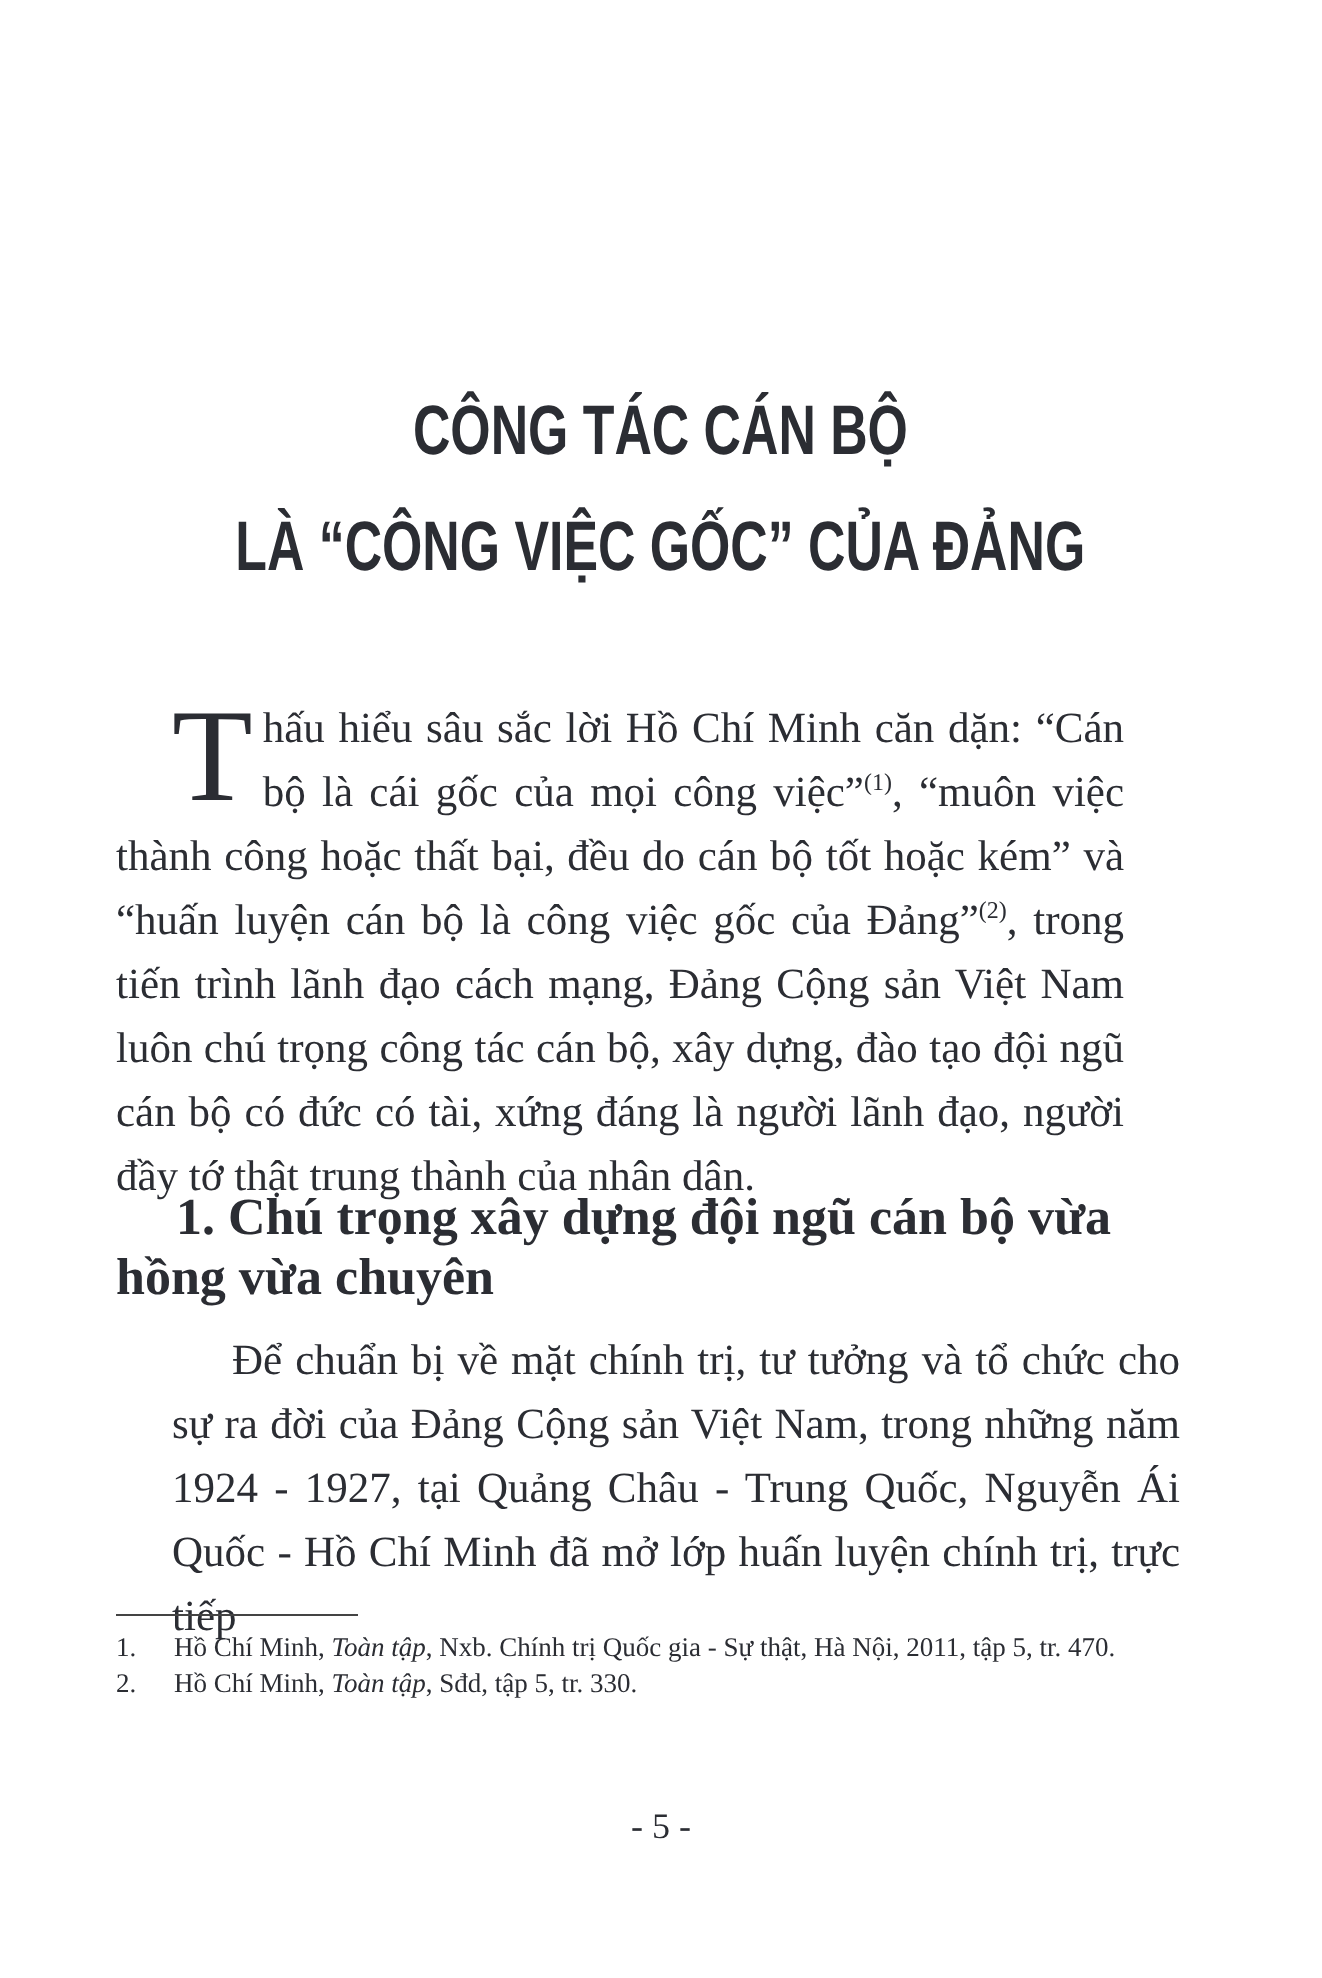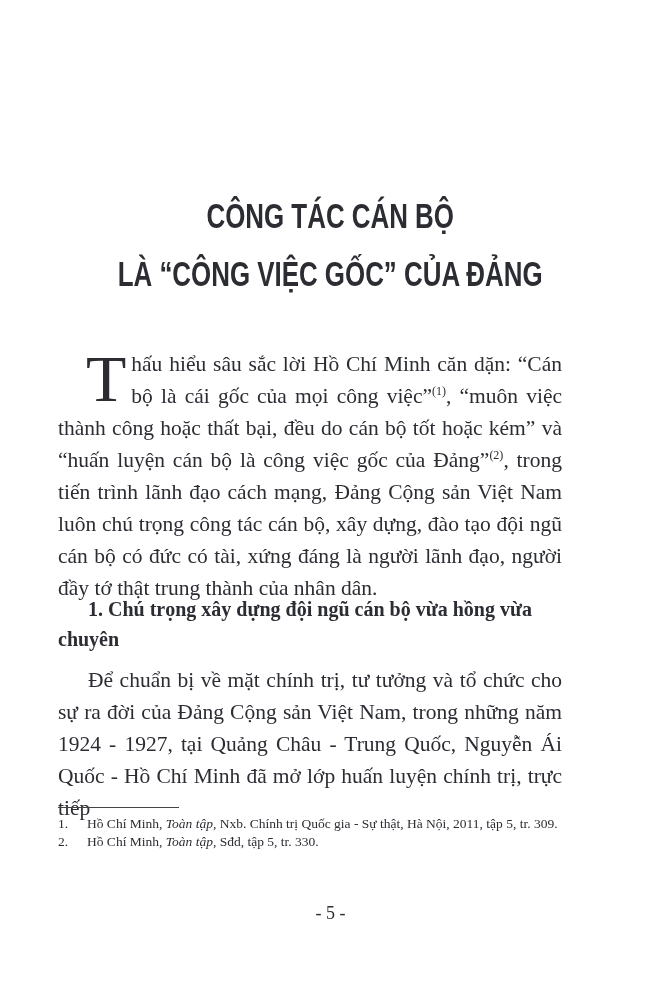--- a/index.html
+++ b/index.html
@@ -13,24 +13,24 @@
 
   .body-text { position: absolute; left: 58px; width: 504px;
     font-family: "Liberation Serif", serif; font-size: 21.5px; line-height: 32px;
     color: #2b2d33; text-align: justify; }
   .p1 { top: 348px; }
   .dropcap { float: left; font-size: 66px; line-height: 54px; margin: 4px 5px 0 28px;
     font-family: "Liberation Serif", serif; color: #2b2d33; }
   sup { font-size: 12px; vertical-align: 8px; line-height: 0; }
 
   .heading { position: absolute; left: 58px; top: 594px; width: 504px;
-    font-family: "Liberation Serif", serif; font-weight: bold; font-size: 20px; line-height: 30px;
+    font-family: "Liberation Serif", serif; font-weight: bold; font-size: 26px; line-height: 30px;
     color: #2b2d33; text-indent: 30px; }
 
-  .p2 { top: 664px; text-indent: 30px; }
+  .p2 { top: 664px; text-indent: 30px; margin-left: 28px; }
 
   .fn-rule { position: absolute; left: 58px; top: 807px; width: 121px; height: 1px; background: #444; }
   .footnotes { position: absolute; left: 58px; top: 815px; width: 510px;
     font-family: "Liberation Serif", serif; font-size: 13.5px; line-height: 18px; color: #2b2d33; }
   .fn { display: flex; }
   .fn-num { width: 29px; flex: none; }
   .fn-text { flex: 1; }
 
   .page-num { position: absolute; top: 903px; left: 0; width: 661px; text-align: center;
     font-family: "Liberation Serif", serif; font-size: 18px; color: #2b2d33; }
@@ -45,21 +45,21 @@
 
 <div class="heading">1. Chú trọng xây dựng đội ngũ cán bộ vừa hồng vừa chuyên</div>
 
 <div class="body-text p2">Để chuẩn bị về mặt chính trị, tư tưởng và tổ chức cho sự ra đời của Đảng Cộng sản Việt Nam, trong những năm 1924 - 1927, tại Quảng Châu - Trung Quốc, Nguyễn Ái Quốc - Hồ Chí Minh đã mở lớp huấn luyện chính trị, trực tiếp</div>
 
 <div class="fn-rule"></div>
 
 <div class="footnotes">
   <div class="fn">
     <span class="fn-num">1.</span>
-    <span class="fn-text"><span>Hồ Chí Minh, </span><i>Toàn tập</i><span>, Nxb. Chính trị Quốc gia - Sự thật, Hà Nội, 2011, tập 5, tr. 309.</span></span>
+    <span class="fn-text"><span>Hồ Chí Minh, </span><i>Toàn tập</i><span>, Nxb. Chính trị Quốc gia - Sự thật, Hà Nội, 2011, tập 5, tr. 470.</span></span>
   </div>
   <div class="fn">
     <span class="fn-num">2.</span>
     <span class="fn-text"><span>Hồ Chí Minh, </span><i>Toàn tập</i><span>, Sđd, tập 5, tr. 330.</span></span>
   </div>
 </div>
 
 <div class="page-num">- 5 -</div>
 
 </body></html>

